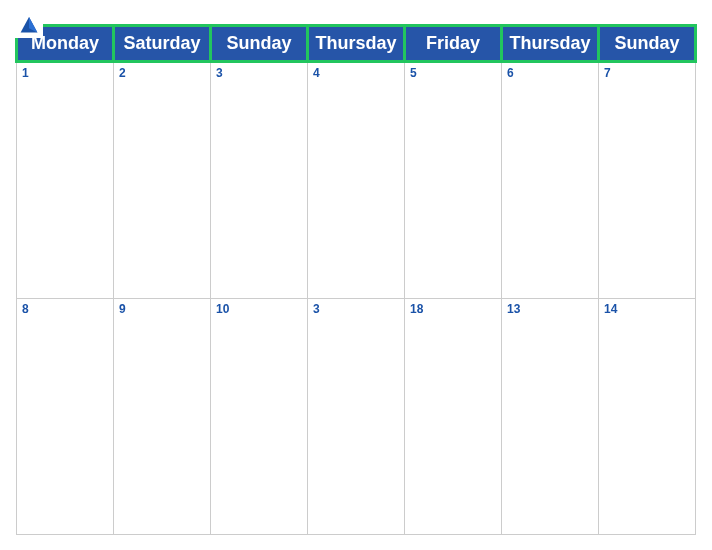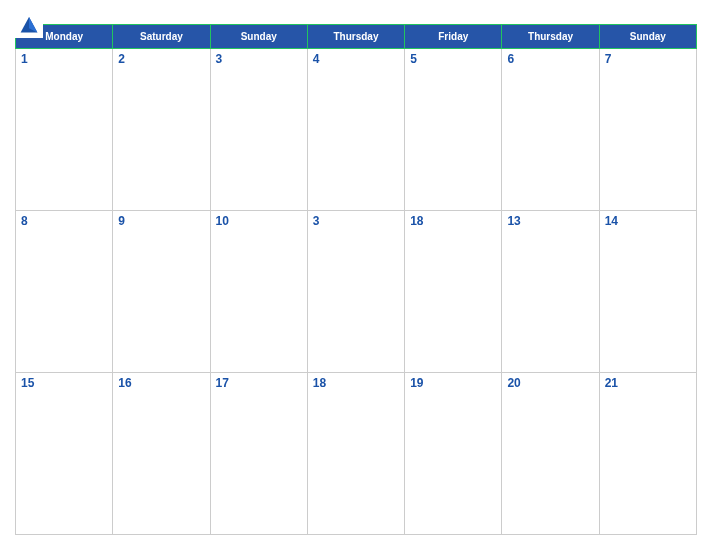--- a/index.html
+++ b/index.html
@@ -69,25 +69,25 @@
       text-align: center;
     }
     .calendar-table {
       width: 100%;
       border-collapse: collapse;
       flex: 1;
     }
     .calendar-table thead tr th {
       background-color: #2655a8;
       color: #fff;
-      font-size: 10px;
+      font-size: 18px;
       font-weight: bold;
       padding: 6px 4px;
       text-align: center;
-      border: 1px solid #22c55e;
+      border: 3px solid #22c55e;
     }
     .calendar-table tbody tr td {
       border: 1px solid #ccc;
       vertical-align: top;
       width: calc(100% / 7);
       height: 72px;
       padding: 3px 5px;
       background: #fff;
     }
     .calendar-table tbody tr td.empty {
@@ -181,38 +181,15 @@
           <td>
             <span class="day-number">18</span>
           </td>
           <td>
             <span class="day-number">13</span>
           </td>
           <td>
             <span class="day-number">14</span>
           </td>
         </tr>
-        <tr>
-          <td>
-            <span class="day-number">15</span>
-          </td>
-          <td>
-            <span class="day-number">16</span>
-          </td>
-          <td>
-            <span class="day-number">17</span>
-          </td>
-          <td>
-            <span class="day-number">18</span>
-          </td>
-          <td>
-            <span class="day-number">19</span>
-          </td>
-          <td>
-            <span class="day-number">20</span>
-          </td>
-          <td>
-            <span class="day-number">21</span>
-          </td>
-        </tr>
       </tbody>
   </table>
 </div>
 
 </body></html>

